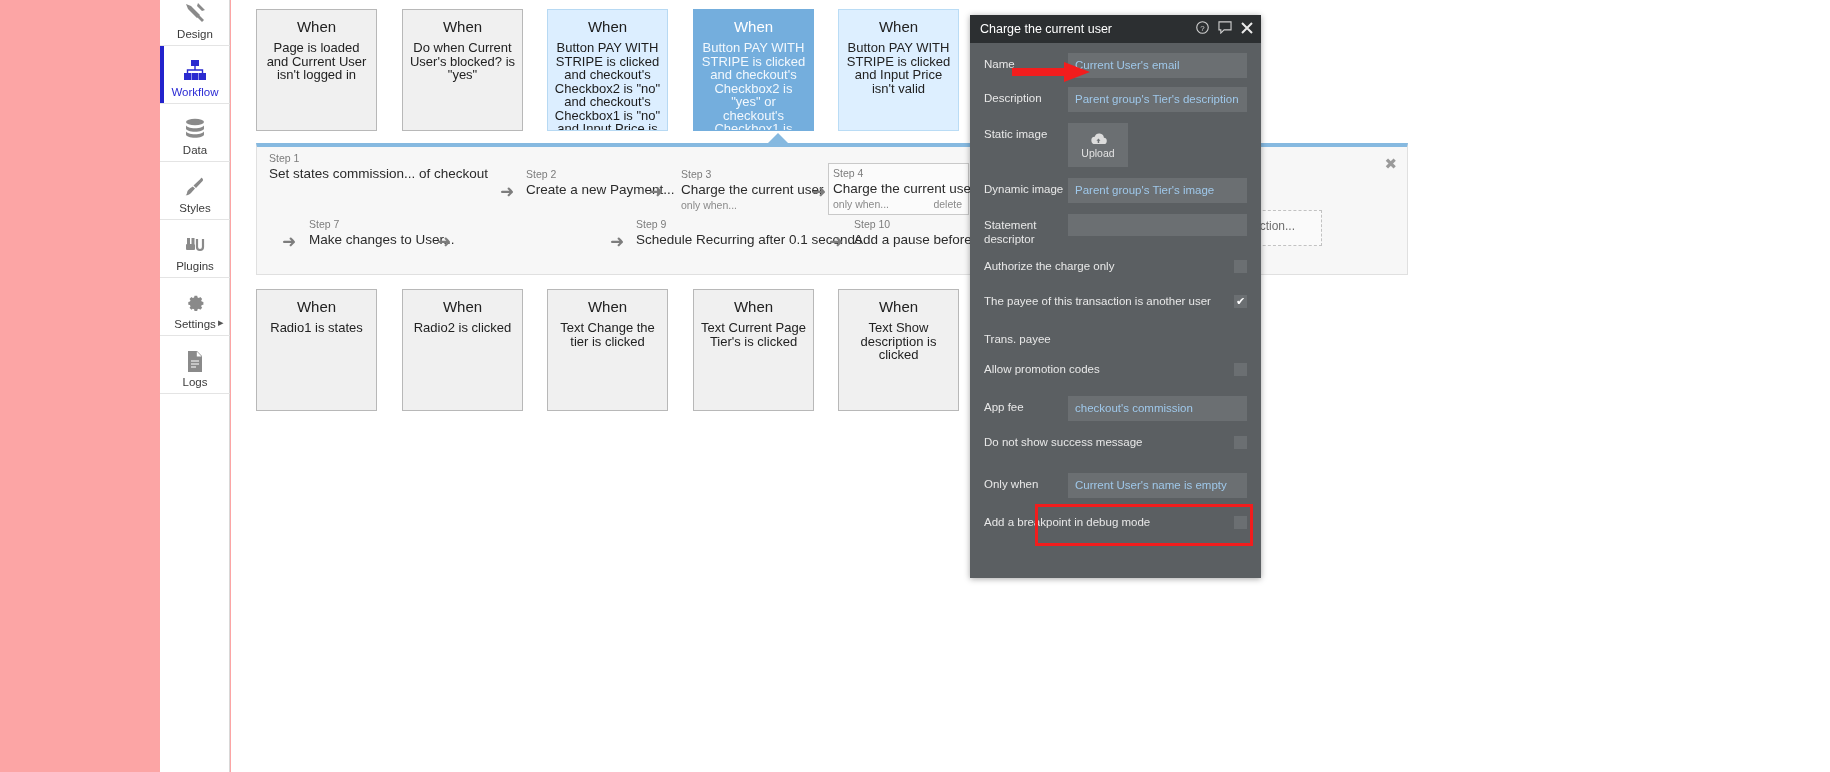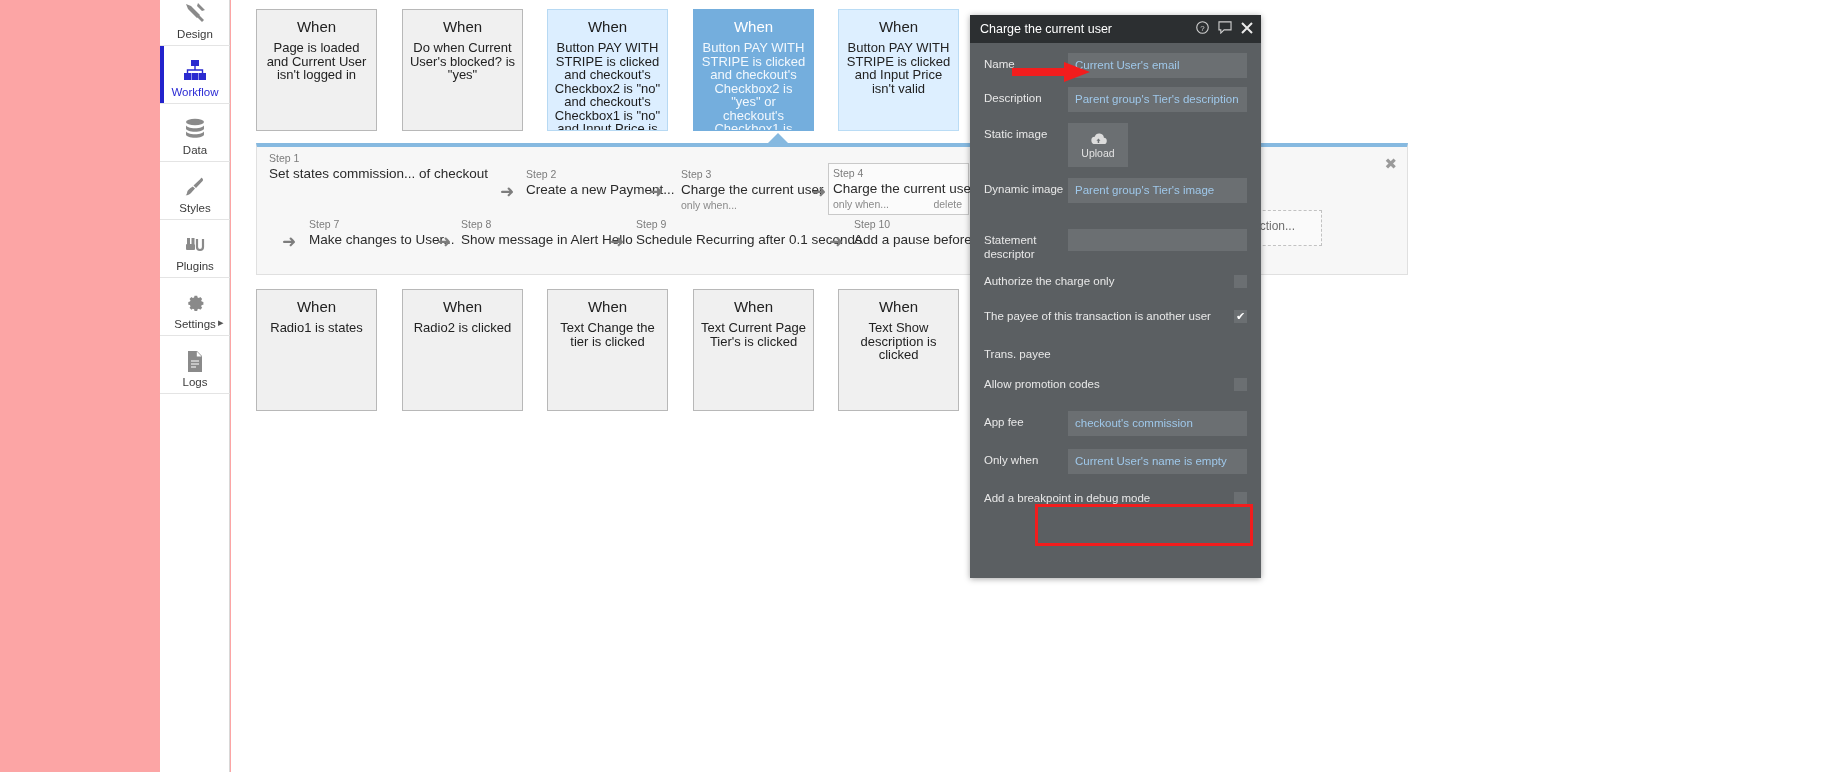--- a/index.html
+++ b/index.html
@@ -275,24 +275,20 @@
         <div class="st">M</div>
       </div>
 
       <span class="arrow" style="left:25px; top:86px;">➜</span>
       <div class="step" style="left:48px; top:68px;">
         <div class="sn">Step 7</div>
         <div class="st">Make changes to User...</div>
       </div>
       <span class="arrow" style="left:180px; top:86px;">➜</span>
 
-      <div class="step" style="left:200px; top:68px;">
-        <div class="sn">Step 8</div>
-        <div class="st">Show message in Alert Hello</div>
-      </div>
       <span class="arrow" style="left:353px; top:86px;">➜</span>
 
       <div class="step" style="left:375px; top:68px;">
         <div class="sn">Step 9</div>
         <div class="st">Schedule Recurring after 0.1 seconds</div>
       </div>
       <span class="arrow" style="left:572px; top:86px;">➜</span>
 
       <div class="step" style="left:593px; top:68px;">
         <div class="sn">Step 10</div>
@@ -363,21 +359,21 @@
         <span class="lab">Static image</span>
         <span class="upload">
           <svg width="20" height="14" viewBox="0 0 22 15">
               <path fill="#dcdcdc" d="M17.5 6.2A5.2 5.2 0 007.4 5 4 4 0 008 13h9a3.4 3.4 0 00.5-6.8z"></path>
               <path fill="#6b6f72" d="M9.3 9.4L11.5 7l2.2 2.4h-1.4v2.4h-1.6V9.4z"></path>
             </svg>
           <span>Upload</span>
         </span>
       </div>
 
-      <div class="row" style="margin-bottom:26px;">
+      <div class="row" style="margin-bottom:11px;">
         <span class="lab">Dynamic image</span>
         <span class="fld">Parent group's Tier's image</span>
       </div>
 
       <div class="row" style="margin-bottom:12px;">
         <span class="lab">Statement descriptor</span>
         <span class="fld empty"></span>
       </div>
 
       <div class="row cb" style="margin-bottom:13px;">
@@ -398,20 +394,24 @@
         <span class="lab">Allow promotion codes</span>
         <span class="chk"></span>
       </div>
 
       <div class="row" style="margin-bottom:13px;">
         <span class="lab">App fee</span>
         <span class="fld">checkout's commission</span>
       </div>
 
 
+      <div class="row cb" style="margin-bottom:17px;">
+        <span class="lab">Do not show success message</span>
+        <span class="chk"></span>
+      </div>
 
       <div class="row" style="margin-bottom:16px;">
         <span class="lab">Only when</span>
         <span class="fld">Current User's name is empty</span>
       </div>
 
       <div class="row cb">
         <span class="lab">Add a breakpoint in debug mode</span>
         <span class="chk"></span>
       </div>

